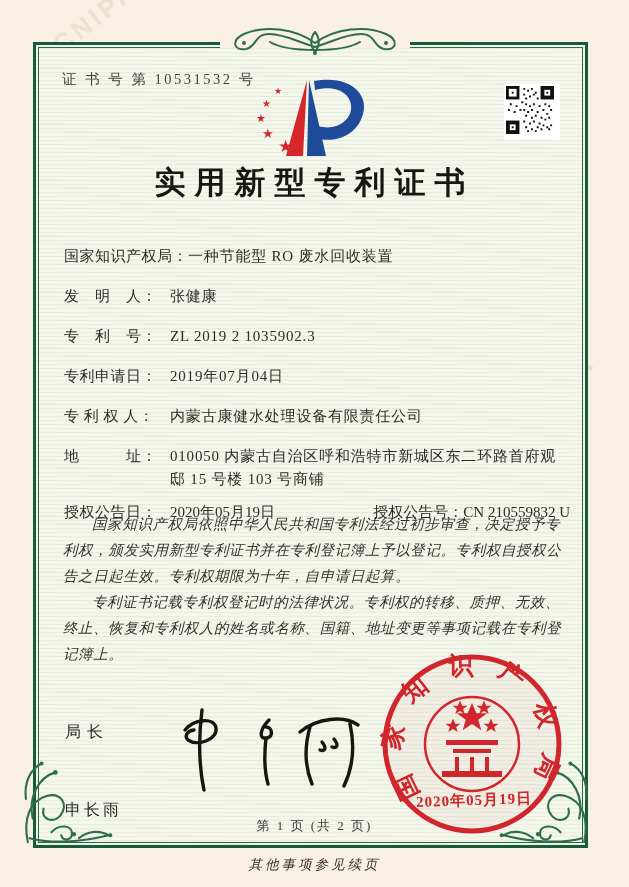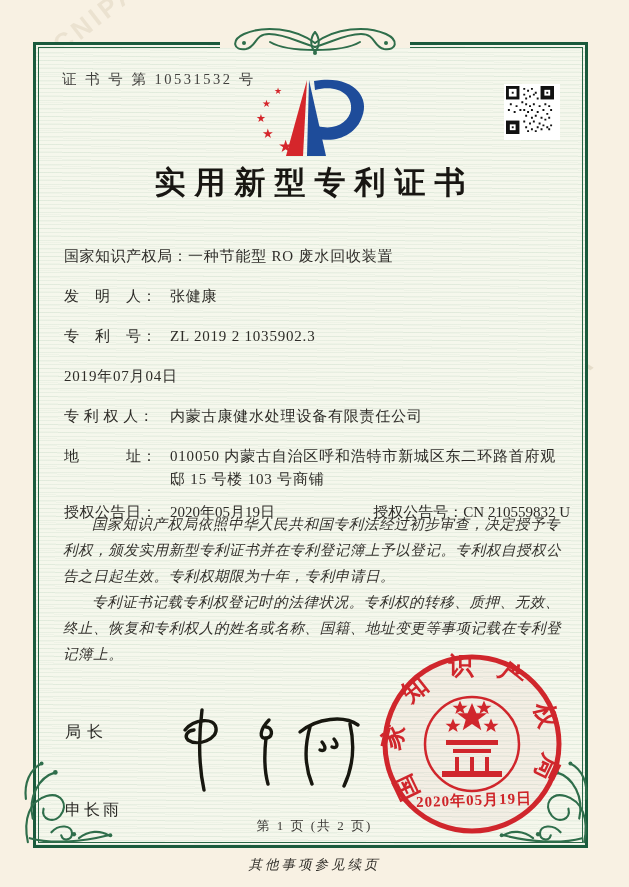--- a/index.html
+++ b/index.html
@@ -213,20 +213,21 @@
     </div>
     <div class="f-row">
       <span class="f-label">发　明　人：</span>
       <span class="f-value">张健康</span>
     </div>
     <div class="f-row">
       <span class="f-label">专　利　号：</span>
       <span class="f-value">ZL 2019 2 1035902.3</span>
     </div>
     <div class="f-row">
+      <span class="f-label">专利申请日：</span>
       <span class="f-value">2019年07月04日</span>
     </div>
     <div class="f-row">
       <span class="f-label">专 利 权 人：</span>
       <span class="f-value">内蒙古康健水处理设备有限责任公司</span>
     </div>
     <div class="f-row addr">
       <span class="f-label">地　　　址：</span>
       <span class="f-value">010050 内蒙古自治区呼和浩特市新城区东二环路首府观邸 15 号楼 103 号商铺</span>
     </div>
@@ -236,21 +237,21 @@
         <span>2020年05月19日</span>
       </span>
       <span class="f-pair">
         <span>授权公告号：</span>
         <span>CN 210559832 U</span>
       </span>
     </div>
   </div>
 
   <div class="paras">
-    <p>国家知识产权局依照中华人民共和国专利法经过初步审查，决定授予专利权，颁发实用新型专利证书并在专利登记簿上予以登记。专利权自授权公告之日起生效。专利权期限为十年，专利申请日。</p>
+    <p>国家知识产权局依照中华人民共和国专利法经过初步审查，决定授予专利权，颁发实用新型专利证书并在专利登记簿上予以登记。专利权自授权公告之日起生效。专利权期限为十年，自申请日起算。</p>
     <p>专利证书记载专利权登记时的法律状况。专利权的转移、质押、无效、终止、恢复和专利权人的姓名或名称、国籍、地址变更等事项记载在专利登记簿上。</p>
   </div>
 
   <div class="sig-title">局长</div>
   <div class="sig-name">申长雨</div>
   <div class="sig-script">
     <svg width="212" height="108" viewBox="0 0 212 108">
       <g stroke="#17170f" stroke-width="3.4" fill="none" stroke-linecap="round" stroke-linejoin="round">
         <path d="M30,10 C27,34 26,62 32,90"></path>
         <path d="M13,30 C22,19 42,17 44,28 C46,39 26,47 16,40 C12,36 15,31 22,30"></path>

